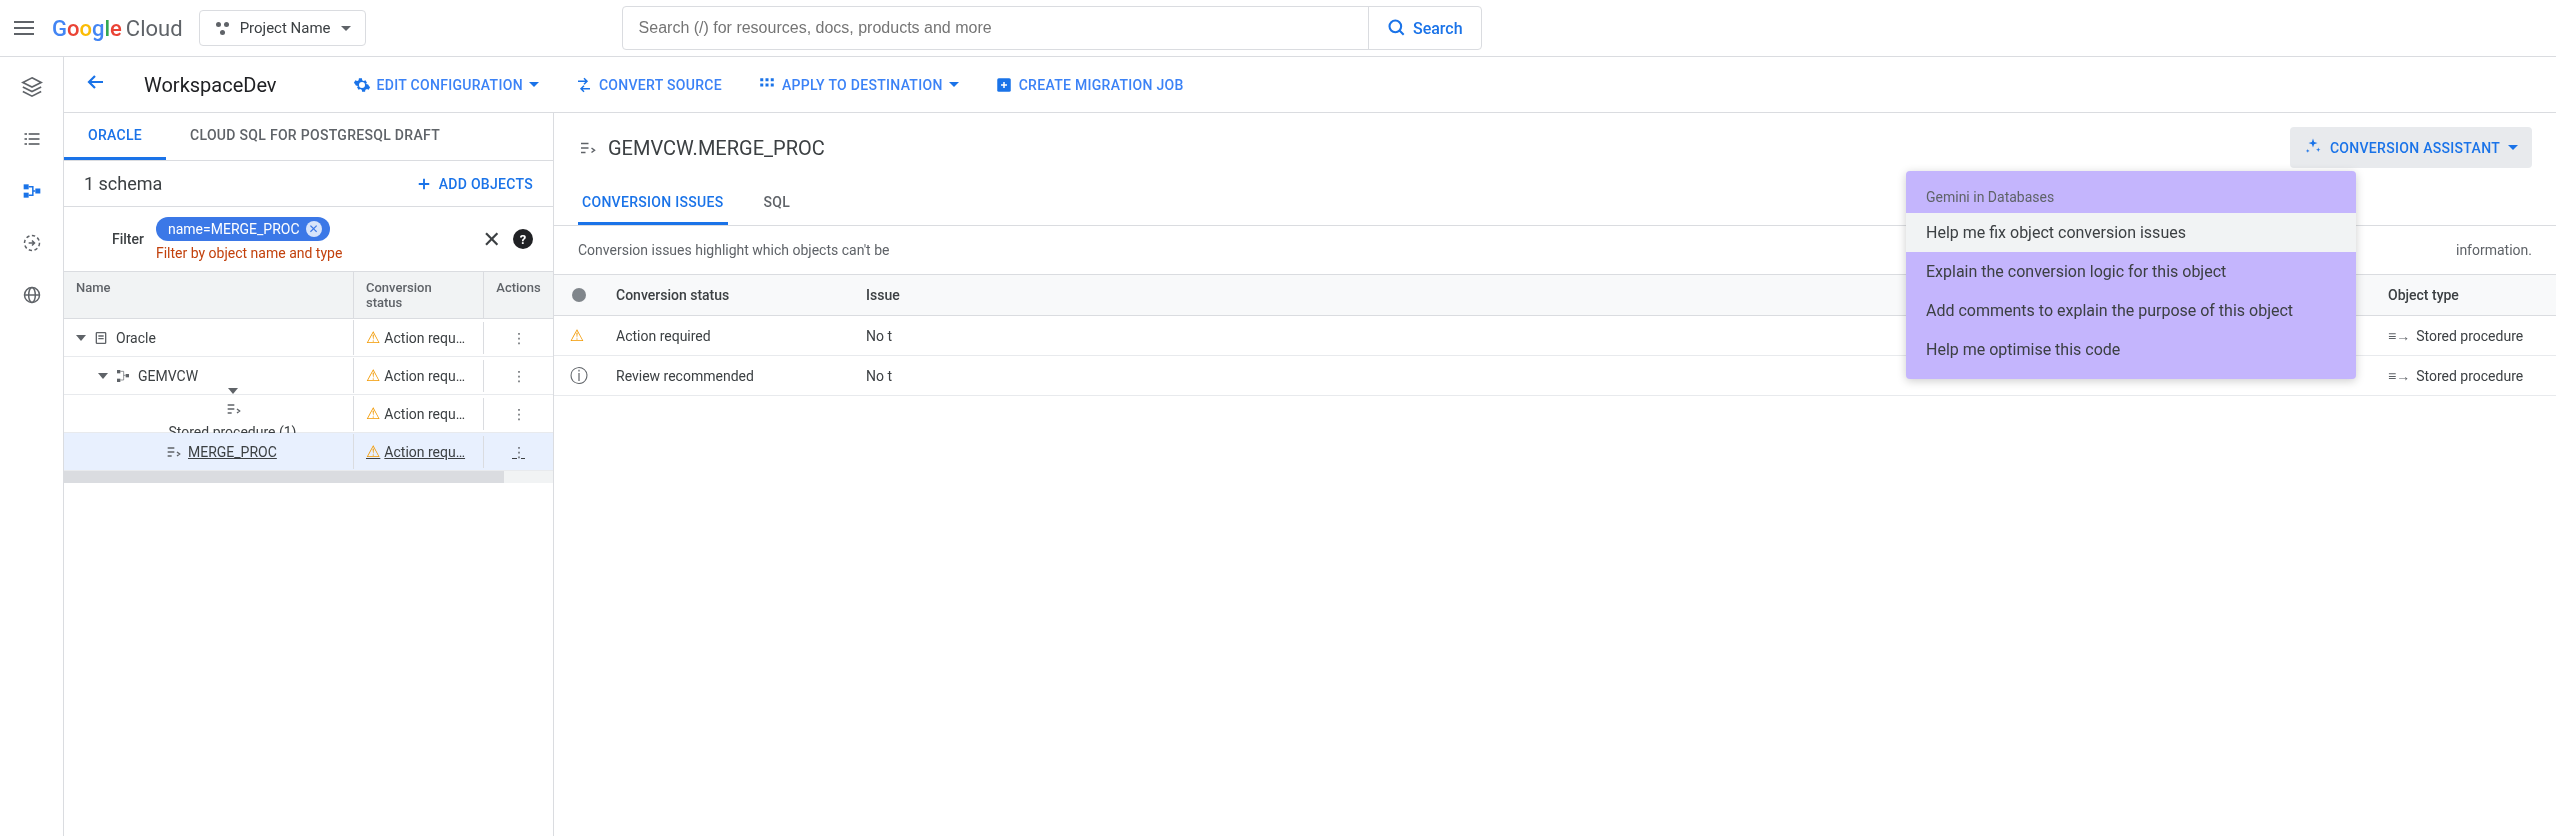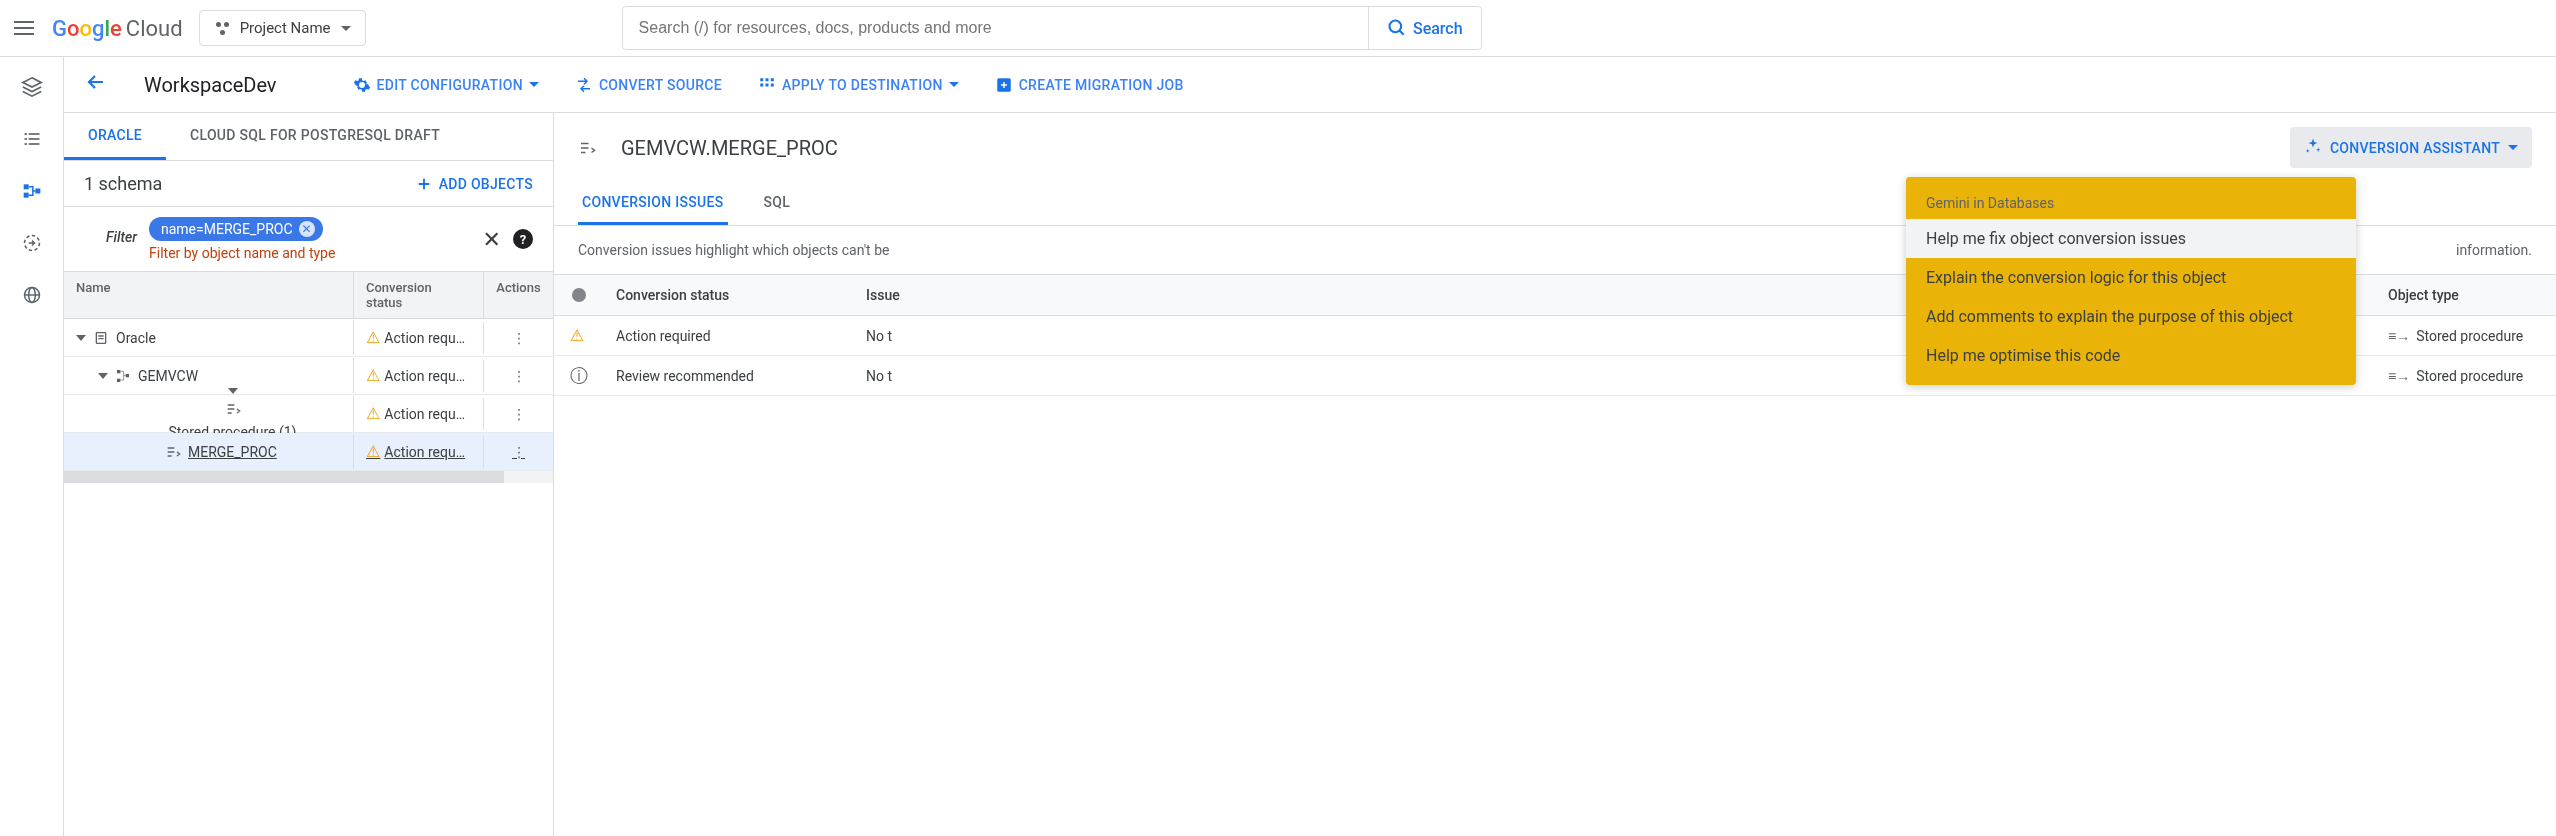--- a/index.html
+++ b/index.html
@@ -43,21 +43,21 @@
     
     .tabs { display: flex; border-bottom: 1px solid #dadce0; }
     .tab { padding: 14px 24px; font-weight: 500; font-size: 14px; letter-spacing: 0.3px; color: #5f6368; cursor: pointer; }
     .tab.active { color: #1a73e8; border-bottom: 3px solid #1a73e8; }
     
     .schema-bar { display: flex; align-items: center; justify-content: space-between; padding: 12px 20px; border-bottom: 1px solid #dadce0; }
     .schema-count { font-size: 18px; }
     .add-objects { display: flex; align-items: center; gap: 6px; color: #1a73e8; font-weight: 500; cursor: pointer; font-size: 14px; letter-spacing: 0.3px; }
     
     .filter-bar { display: flex; align-items: center; padding: 10px 20px; gap: 12px; border-bottom: 1px solid #dadce0; flex-wrap: wrap; }
-    .filter-label { display:flex; gap:2px; font-weight:500;font-style:italic; }
+    .filter-label { display:flex; align-items:center; gap:8px; font-weight:500; }
     .filter-chip-area { flex: 1; display: flex; flex-direction: column; gap: 4px; }
     .chip { display: inline-flex; align-items: center; background: #3b78e7; color: #fff; border-radius: 16px; padding: 4px 8px 4px 12px; font-size: 14px; width: fit-content; gap: 6px; }
     .chip-close { width: 16px; height: 16px; border-radius: 50%; background: rgba(255,255,255,0.8); color: #3b78e7; display: flex; align-items: center; justify-content: center; font-size: 12px; cursor: pointer; }
     .filter-placeholder { color: #c2410c; font-size: 14px; }
     .filter-x { font-size: 22px; cursor: pointer; }
     .filter-help { width: 20px; height: 20px; border-radius: 50%; background: #202124; color: #fff; display: flex; align-items: center; justify-content: center; font-size: 13px; font-weight: bold; cursor: pointer; }
     
     
     .tree-header { display: flex; background: #f1f3f4; border-bottom: 1px solid #dadce0; font-size: 13px; color: #5f6368; font-weight: 500; }
     .col-name { flex: 1; padding: 8px 12px; }
@@ -68,21 +68,21 @@
     .tree-row .col-name { display: flex; align-items: center; gap: 6px; }
     .expand-caret { width: 0; height: 0; border-left: 5px solid transparent; border-right: 5px solid transparent; border-top: 6px solid #5f6368; cursor: pointer; }
     .tree-icon { width: 18px; height: 18px; display: flex; align-items: center; justify-content: center; color: #5f6368; }
     .warn-icon { color: #f29900; font-size: 16px; margin-right: 4px; }
     .dots-vert { cursor: pointer; color: #5f6368; letter-spacing: -1px; }
     .indent-1 { padding-left: 34px; } .indent-2 { padding-left: 60px; flex-direction: column; } .indent-3 { padding-left: 100px; }
     .scroll-track { height: 12px; background: #f1f3f4; } .scroll-thumb { height:100%; width:90%; background:#dadce0; }
     
     
     .rp-header { display: flex; align-items: center; justify-content: space-between; padding: 14px 24px; }
-    .rp-title { display:flex; align-items:center; gap:25px; font-size: 20px; }
+    .rp-title { display:flex; align-items:center; gap:12px; font-size: 20px; }
     .ca-btn { display: flex; align-items: center; gap: 8px; background: #e8eaed; border-radius: 4px; padding: 10px 14px; color: #1a73e8; font-weight: 500; font-size: 14px; letter-spacing: 0.3px; cursor: pointer; }
     .sparkle { color: #1a73e8; }
     
     .rp-tabs { display: flex; border-bottom: 1px solid #dadce0; padding: 0 24px; gap: 32px; }
     .rp-tab { padding: 12px 4px; font-weight: 500; letter-spacing: 0.3px; color: #5f6368; cursor: pointer; }
     .rp-tab.active { color: #1a73e8; border-bottom: 3px solid #1a73e8; }
     
     .rp-desc { padding: 16px 24px; color: #5f6368; font-size: 14px; }
     
     .issues-table { }
@@ -90,21 +90,21 @@
     .ic-dot { width: 50px; display:flex; align-items:center; justify-content:center; }
     .ic-status { flex: 0 0 250px; padding: 12px; }
     .ic-issue { flex: 1; padding: 12px; }
     .ic-type { flex: 0 0 180px; padding: 12px; }
     .issue-row { display: flex; align-items: center; border-bottom: 1px solid #e8eaed; height: 40px; font-size: 14px; }
     .status-dot { width: 14px; height: 14px; border-radius: 50%; background: #80868b; }
     .info-icon-g { color: #5f6368; font-size: 18px; }
     .it-icon { color: #5f6368; margin-right: 6px; }
     
     
-    .dropdown { position: absolute; top: 64px; right: 200px; width: 450px; background: #eab308; border-radius: 4px; box-shadow: 0 2px 10px rgba(0,0,0,0.2); padding: 10px 0; z-index: 100; }
+    .dropdown { position: absolute; top: 58px; right: 200px; width: 450px; background: #c4b5fd; border-radius: 4px; box-shadow: 0 2px 10px rgba(0,0,0,0.2); padding: 10px 0; z-index: 100; }
     .dd-heading { padding: 8px 20px; color: #5f6368; font-size: 14px; }
     .dd-item { padding: 10px 20px; font-size: 16px; cursor: pointer; }
     .dd-item:hover, .dd-item.hover { background: #f1f3f4; }
   </style>
 </head>
 <body>
 
 <div class="top-header">
   <div class="hamburger">
       <span></span>

